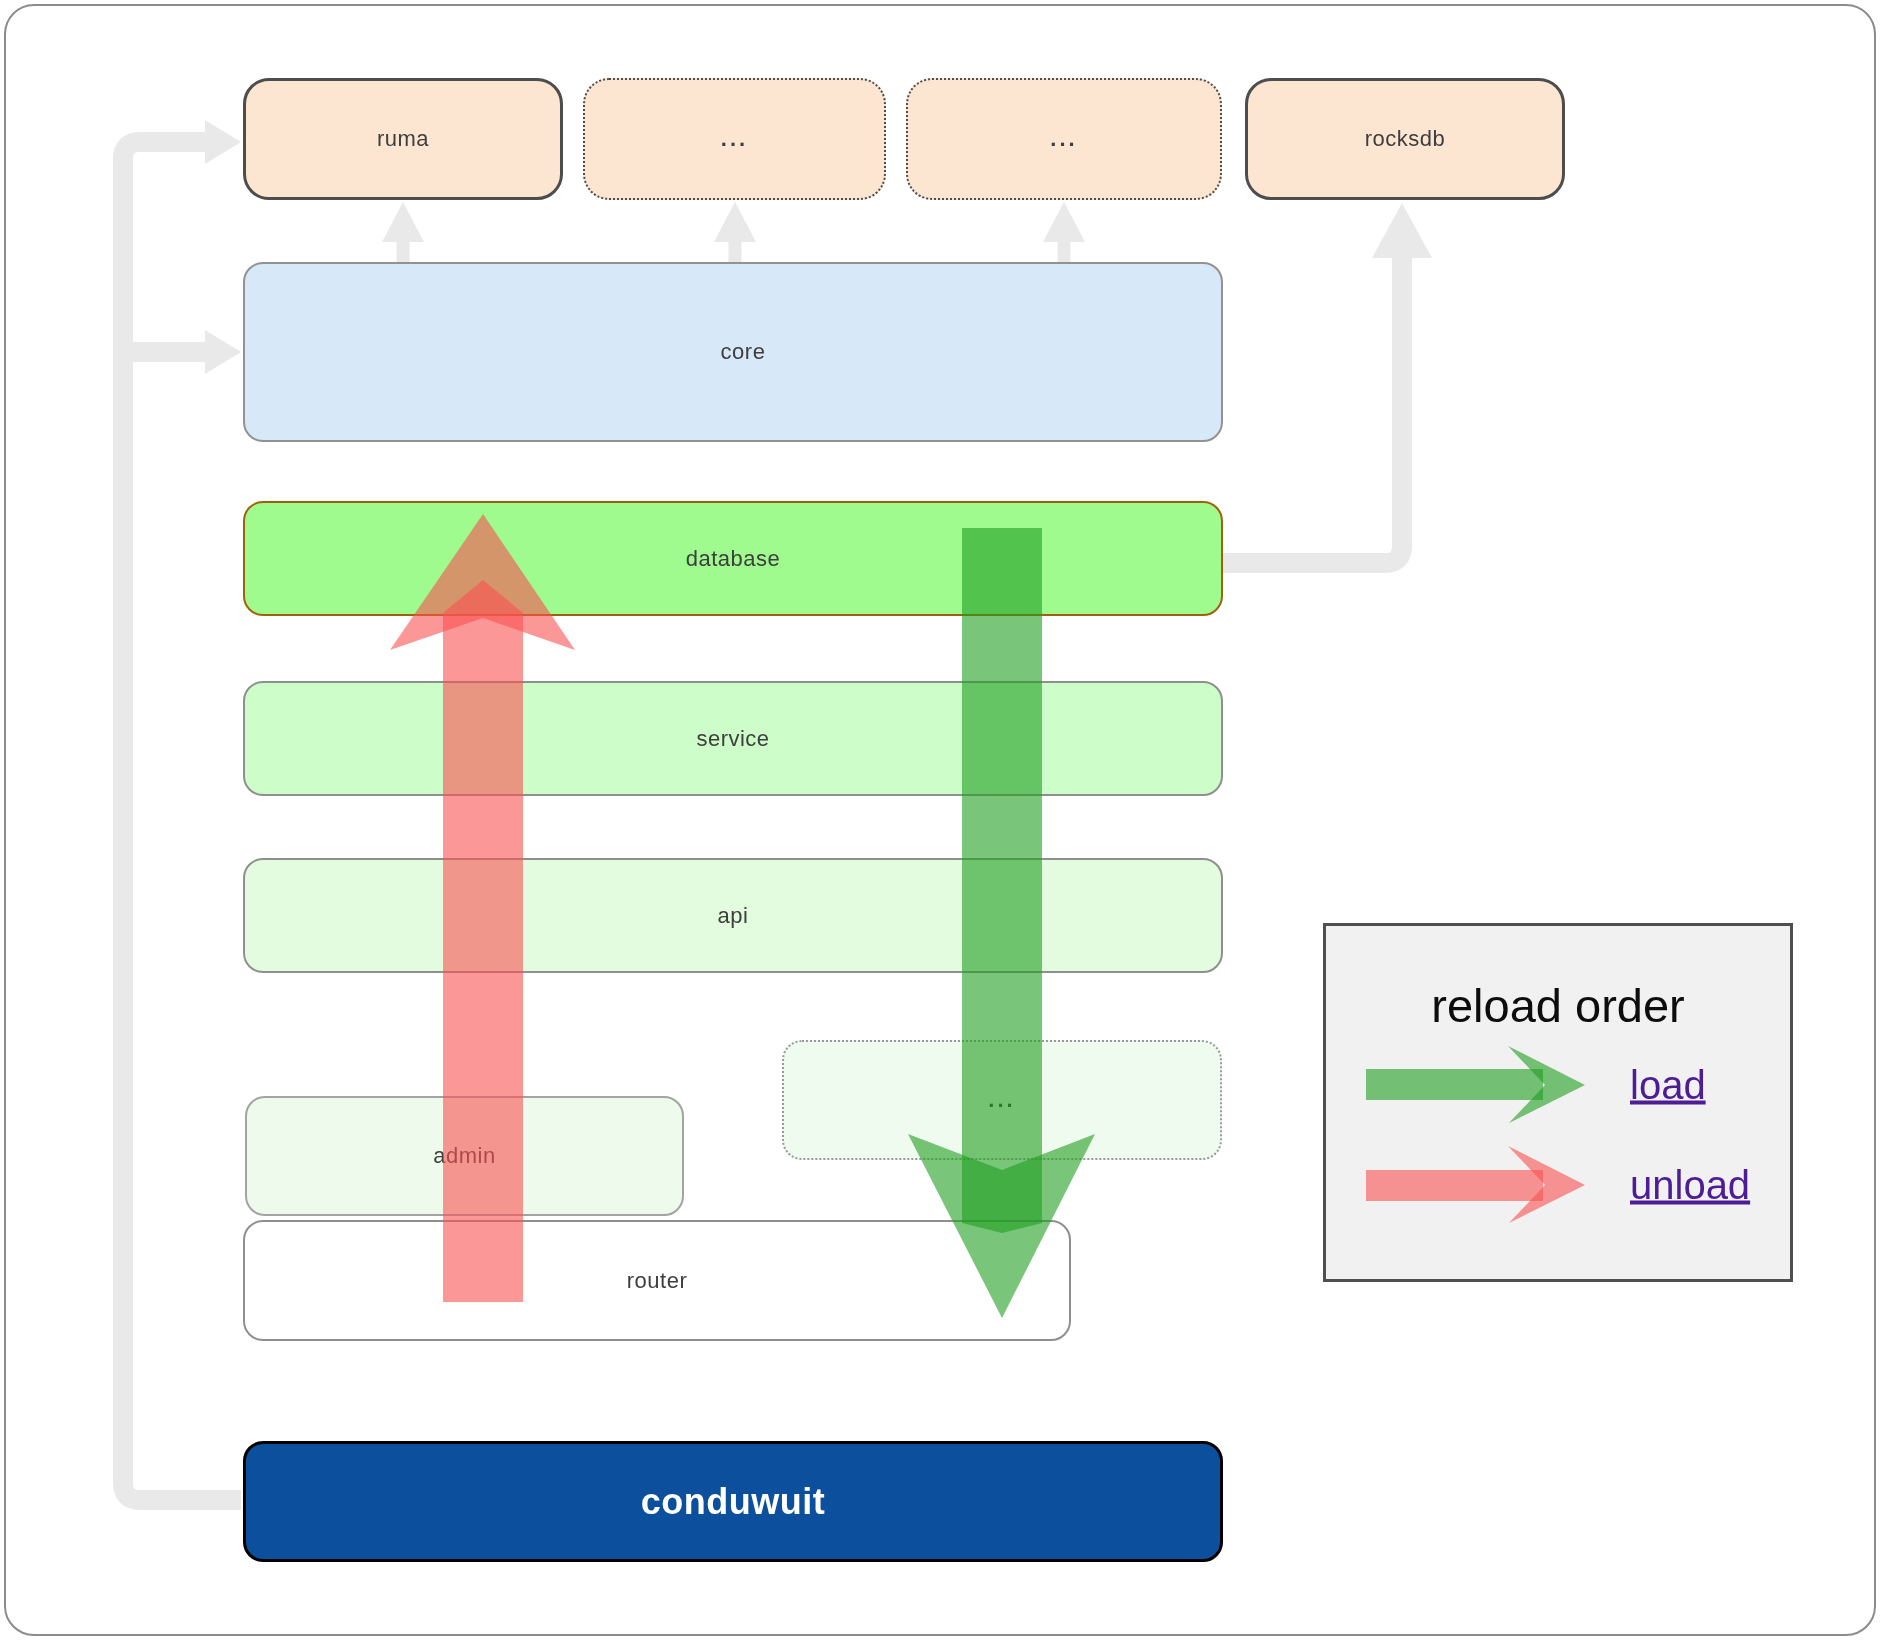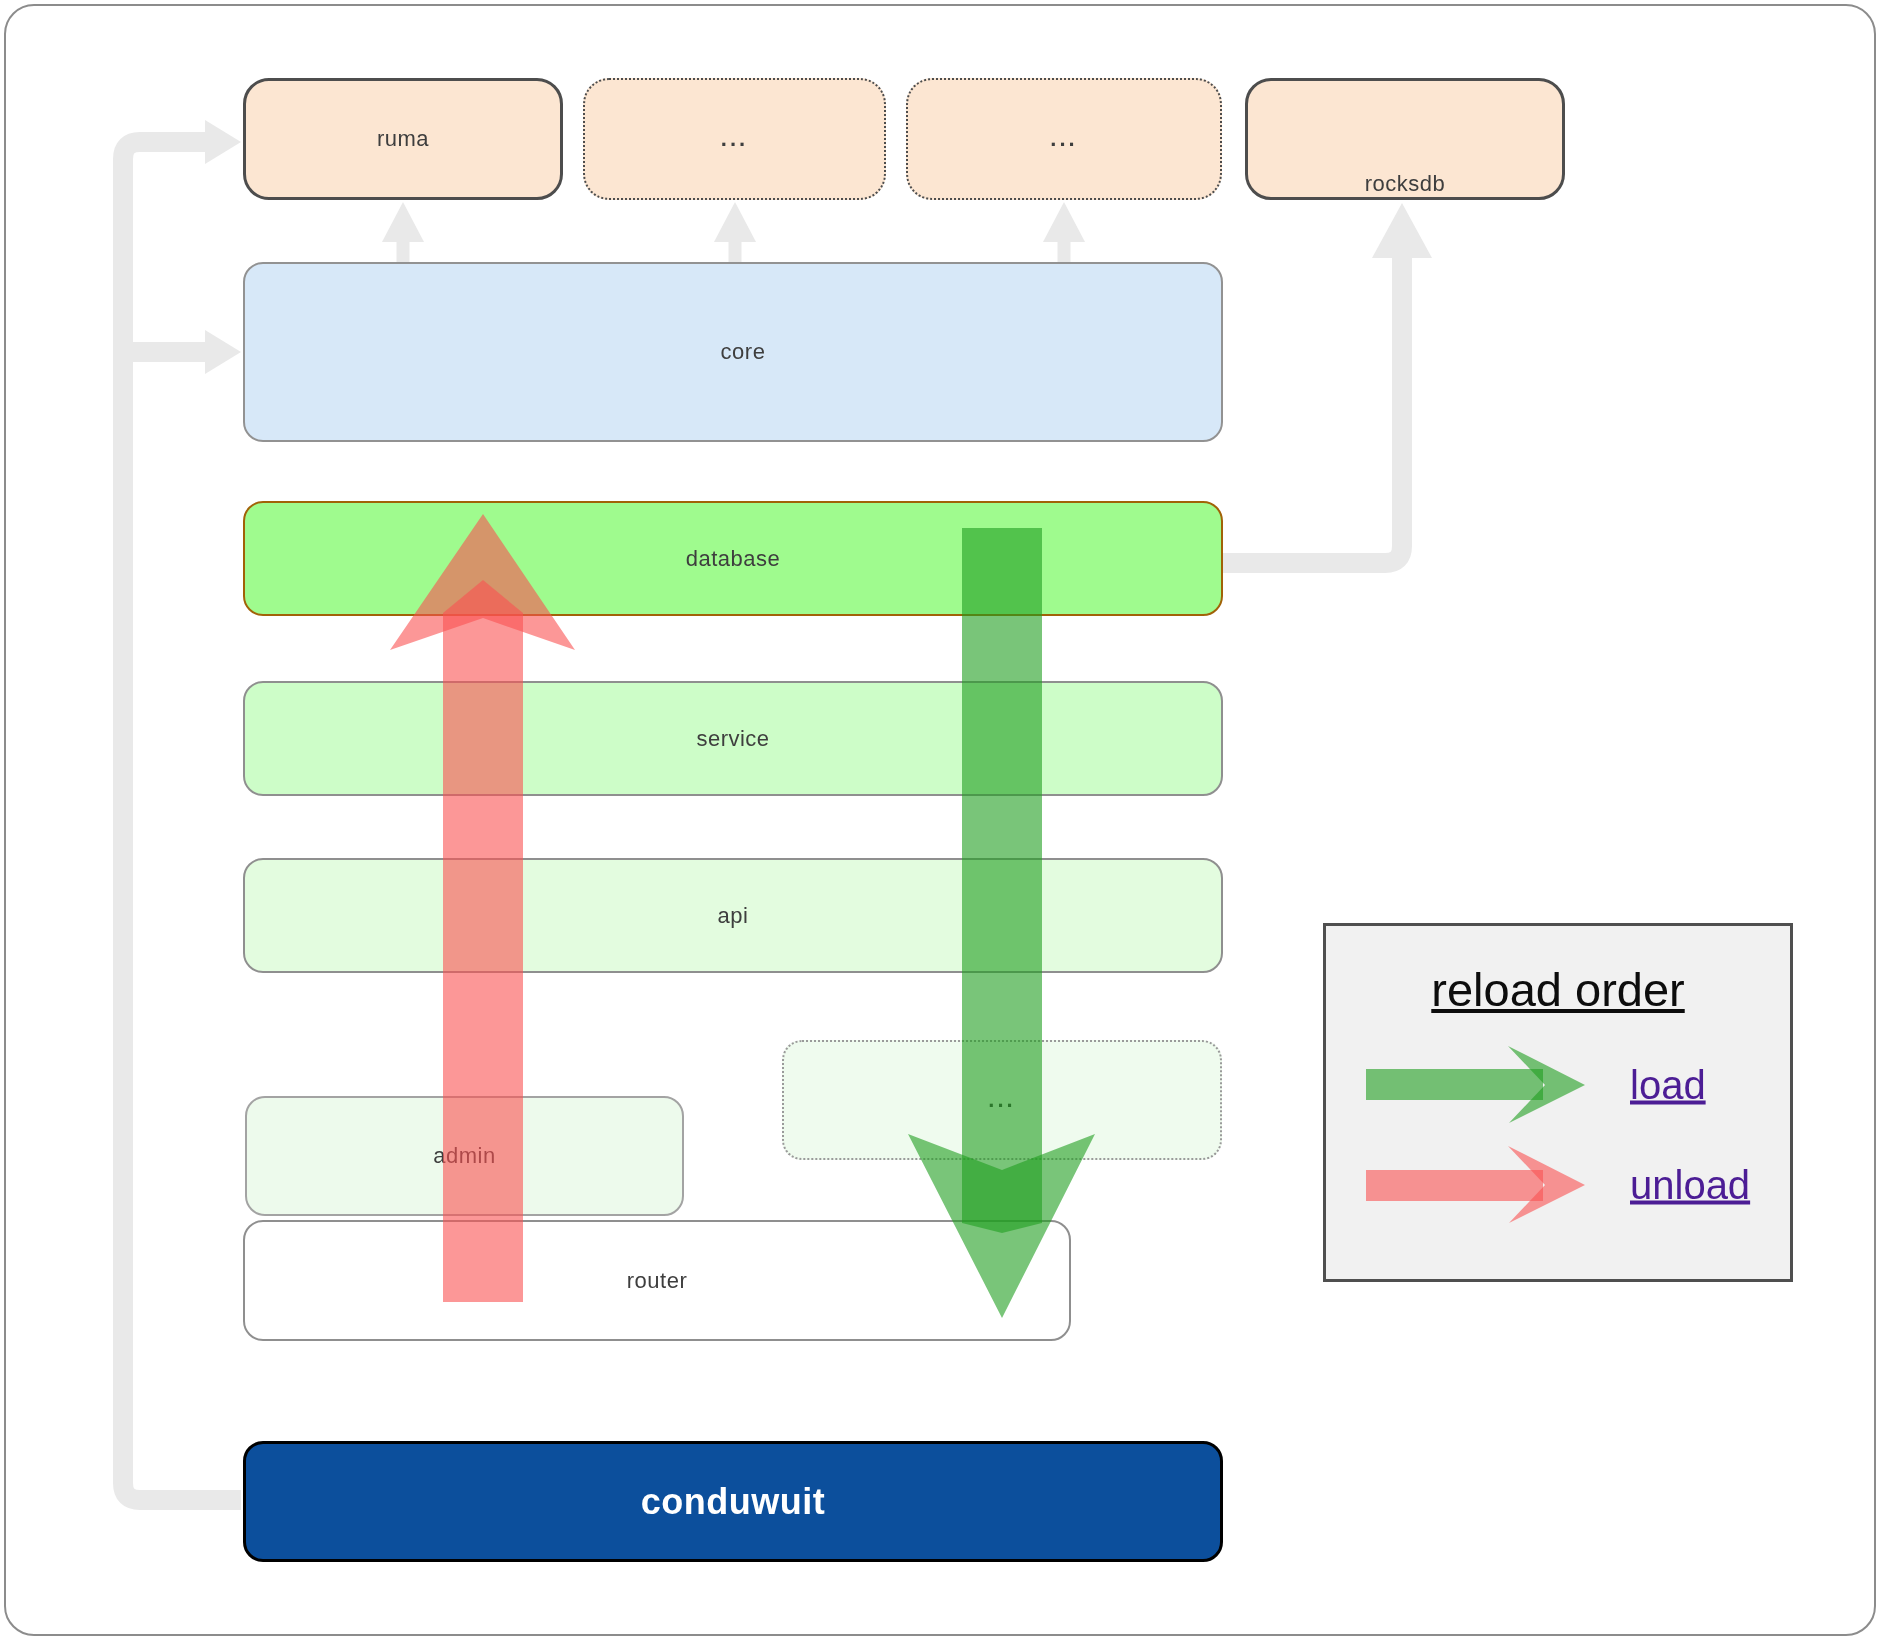--- a/index.html
+++ b/index.html
@@ -15,39 +15,39 @@
   .box{
     position:absolute;display:flex;align-items:center;justify-content:center;
     box-sizing:border-box;font-size:22px;color:#3e3e3e;letter-spacing:.5px;
   }
   .r26{border-radius:26px;}
   .r20{border-radius:20px;}
   
   .b-ruma    {left:243px;top:78px;width:320px;height:122px;background:#fce6d2;border:3px solid #4d4d4d;}
   .b-dots1   {left:583px;top:78px;width:303px;height:122px;background:#fce6d2;border:2px dotted #4d4d4d;}
   .b-dots2   {left:906px;top:78px;width:316px;height:122px;background:#fce6d2;border:2px dotted #4d4d4d;}
-  .b-rocksdb {left:1245px;top:78px;width:320px;height:122px;background:#fce6d2;border:3px solid #4d4d4d;align-items:flex-end;}
+  .b-rocksdb {left:1245px;top:78px;width:320px;height:122px;background:#fce6d2;border:3px solid #4d4d4d;}
   
   .b-core    {left:243px;top:262px;width:980px;height:180px;background:#d7e8f8;border:2px solid #929292;padding-left:20px;}
   .b-database{left:243px;top:501px;width:980px;height:115px;background:#9ffb8e;border:2px solid #a16207;}
   .b-service {left:243px;top:681px;width:980px;height:115px;background:#cdfdc8;border:2px solid #8f8f8f;}
   .b-api     {left:243px;top:858px;width:980px;height:115px;background:#e3fcdf;border:2px solid #8f8f8f;}
   .b-admin   {left:245px;top:1096px;width:439px;height:120px;background:#edfaec;border:2px solid #a3a3a3;}
   .b-dots3   {left:782px;top:1040px;width:440px;height:120px;background:#effbee;border:2px dotted #9a9a9a;}
   .b-router  {left:243px;top:1220px;width:828px;height:121px;background:#ffffff;border:2px solid #8f8f8f;}
   .b-conduwuit{left:243px;top:1441px;width:980px;height:121px;background:#0c4f9c;border:3px solid #000000;color:#fff;font-weight:600;font-size:36px;}
   .dots{font-weight:700;letter-spacing:3px;}
   
   .legend{
     position:absolute;left:1323px;top:923px;width:470px;height:359px;
     background:#f1f1f1;border:3px solid #4f4f4f;box-sizing:border-box;
   }
   .legend-title{
-    position:absolute;left:0;top:36px;width:100%;text-align:center;
-    font-size:47px;color:#0d0d0d;text-decoration:underline;
+    position:absolute;left:0;top:52px;width:100%;text-align:center;
+    font-size:47px;color:#0d0d0d;
   }
   .legend svg{position:absolute;left:0;top:0;width:464px;height:353px;}
   .legend-label{position:absolute;left:304px;font-size:40px;color:#4c1d95;transform:translateY(-50%);text-decoration:underline;}
   .legend-label.load{top:159px;}
   .legend-label.unload{top:259px;}
 </style>
 </head>
 <body>
 
 <div class="stage">

